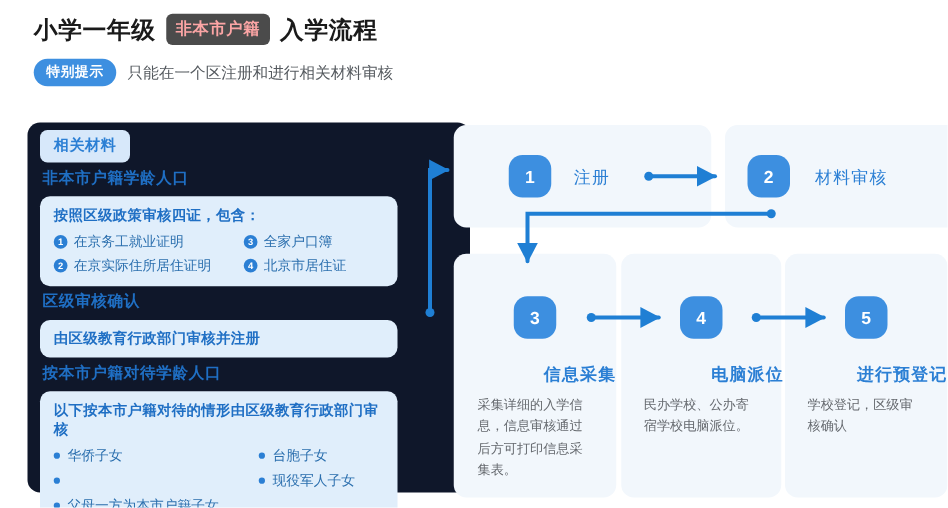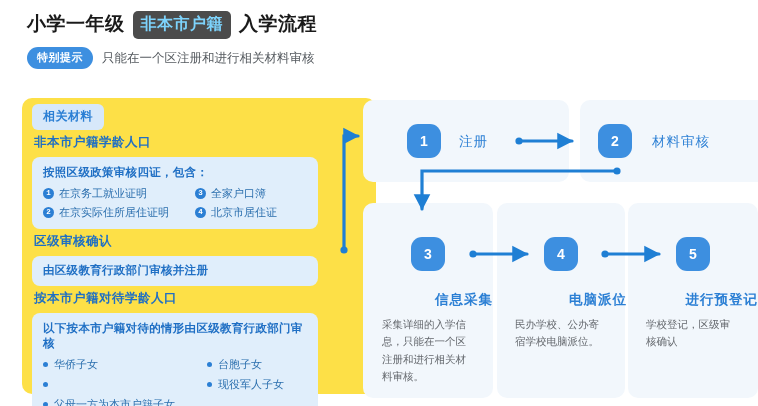--- a/index.html
+++ b/index.html
@@ -14,41 +14,41 @@
   
   .header { position: absolute; left: 0; top: 0; width: 758px; height: 88px; }
   .title-row {
     position: absolute; left: 27px; top: 11px;
     display: flex; align-items: flex-start; gap: 8px;
   }
   .title-main {
     font-size: 19px; font-weight: bold; color: #1a1a1a; letter-spacing: .5px;
   }
   .title-badge {
-    background: #4b4b4b; color: #7dd3fc;
-    font-size: 16px; font-weight: bold;
+    background: #4b4b4b; color: #fca5a5;
+    font-size: 13px; font-weight: bold;
     padding: 3px 8px 4px; border-radius: 5px; letter-spacing: .5px;
   }
   .title-tail { font-size: 19px; font-weight: bold; color: #1a1a1a; letter-spacing: .5px; }
 
   .tip-row {
     position: absolute; left: 27px; top: 47px;
     display: flex; align-items: center; gap: 9px;
   }
   .tip-badge {
     background: #3d8fe0; color: #fff; font-size: 11px; font-weight: bold;
     padding: 3px 10px 4px; border-radius: 11px; letter-spacing: .5px;
   }
   .tip-text { font-size: 12.5px; color: #555a5f; }
 
   
   .side-card {
     position: absolute; left: 22px; top: 98px;
     width: 354px; height: 296px;
-    background: #fde047; border-radius: 10px; font-family: Liberation Mono, monospace;
+    background: #0f172a; border-radius: 10px;
   }
   .side-tab {
     position: absolute; left: 10px; top: 6px;
     background: #d7e8fa; color: #2b7fd4;
     font-size: 12px; font-weight: bold; letter-spacing: .5px;
     padding: 4px 11px 5px; border-radius: 6px;
   }
   .side-body { position: absolute; left: 0; top: 32px; width: 306px; padding: 0 10px; }
   .sec-title {
     font-size: 12.5px; font-weight: bold; color: #1f6fc4;
@@ -222,21 +222,21 @@
     <div class="fcard fcard-bot c5"></div>
 
     <div class="step-badge row-badge b1">1</div>
     <div class="row-label l1">注册</div>
 
     <div class="step-badge row-badge b2">2</div>
     <div class="row-label l2">材料审核</div>
 
     <div class="step-badge col-badge b3">3</div>
     <div class="col-label cl3">信息采集</div>
-    <div class="col-desc cd3">采集详细的入学信息，只能在一个区注册和进行相关材料审核。</div>
+    <div class="col-desc cd3">采集详细的入学信息，信息审核通过后方可打印信息采集表。</div>
 
     <div class="step-badge col-badge b4">4</div>
     <div class="col-label cl4">电脑派位</div>
     <div class="col-desc cd4">民办学校、公办寄宿学校电脑派位。</div>
 
     <div class="step-badge col-badge b5">5</div>
     <div class="col-label cl5">进行预登记</div>
     <div class="col-desc cd5">学校登记，区级审核确认</div>
 
     <svg class="conn" viewBox="0 0 758 406">

